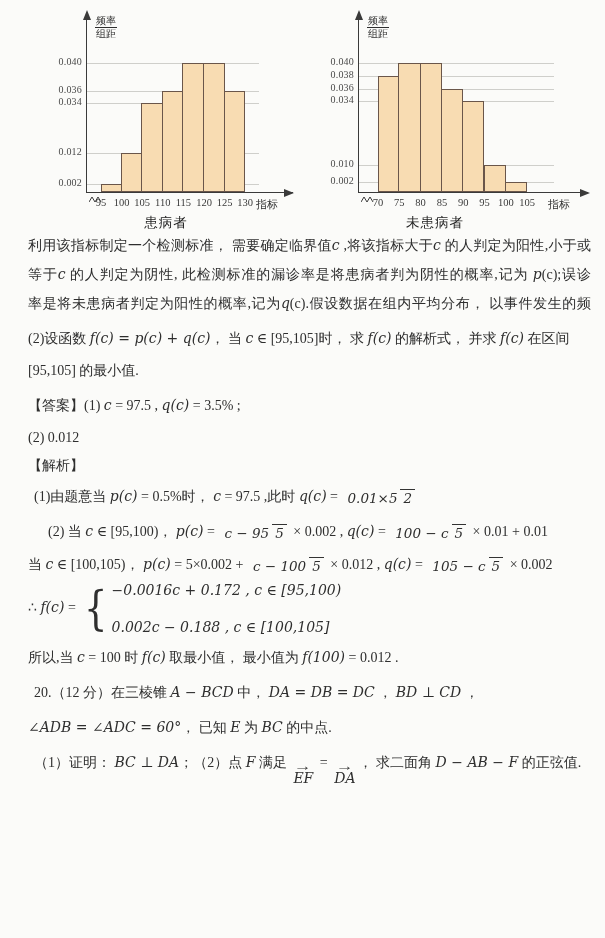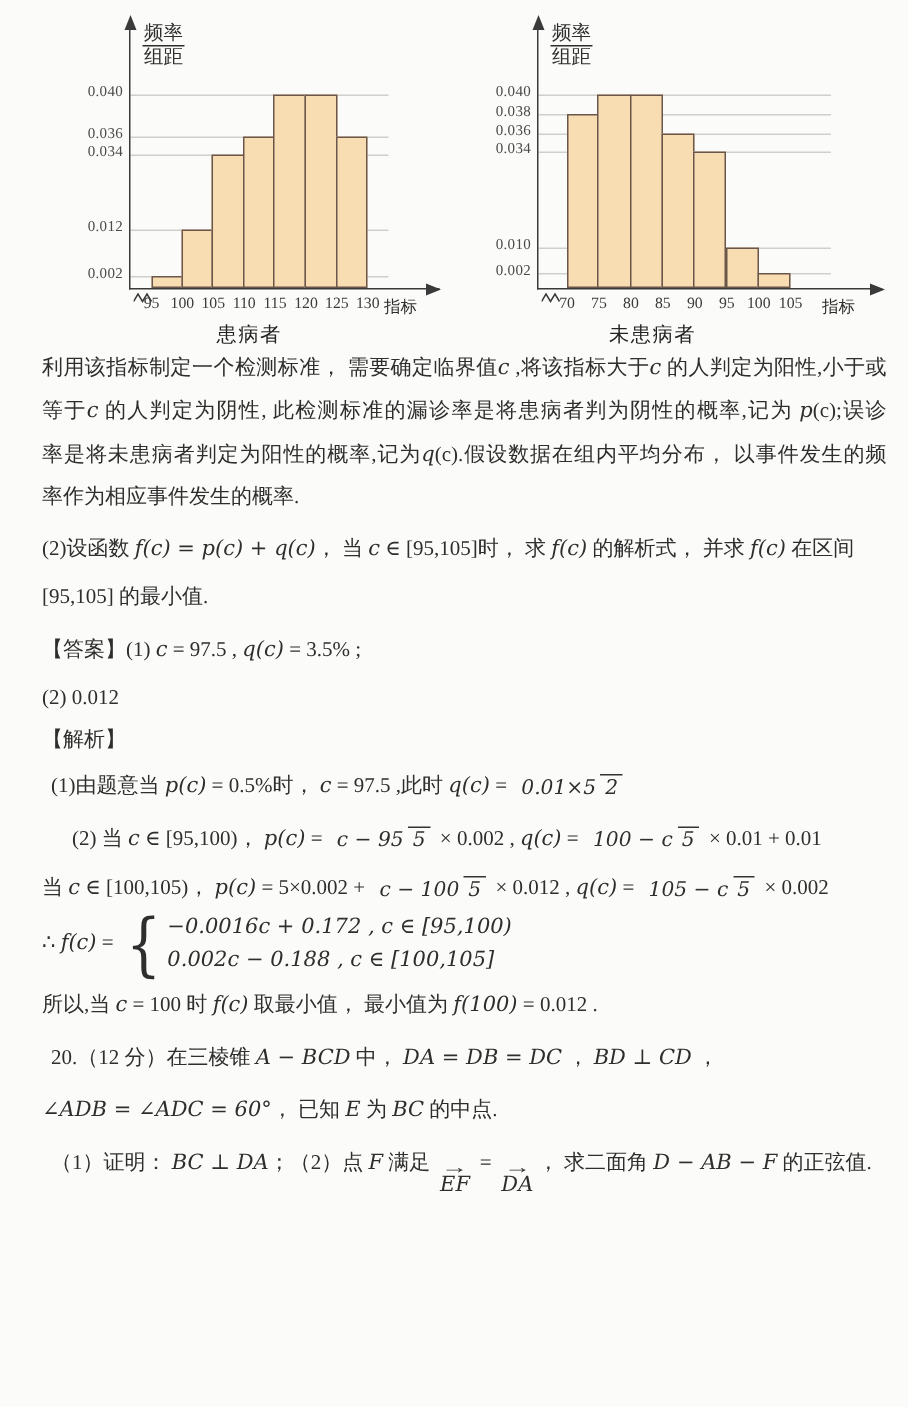--- a/index.html
+++ b/index.html
@@ -15,39 +15,39 @@
   #chart1{left:330px;}
   .axis-v{position:absolute;width:1.4px;background:#3a3a3a;}
   .axis-h{position:absolute;height:1.4px;background:#3a3a3a;}
   .arr-up{position:absolute;width:0;height:0;border-left:4px solid transparent;border-right:4px solid transparent;border-bottom:10px solid #3a3a3a;}
   .arr-right{position:absolute;width:0;height:0;border-top:4px solid transparent;border-bottom:4px solid transparent;border-left:10px solid #3a3a3a;}
   .grid{position:absolute;height:1px;background:#cfcfcb;}
   .bar{position:absolute;background:#f8dcb2;border:1px solid #6a564a;box-sizing:border-box;}
   .ytick{position:absolute;font-size:10px;color:#4a4a4a;text-align:right;letter-spacing:0.2px;}
   .xtick{position:absolute;font-size:10.5px;color:#3a3a3a;transform:translateX(-50%);}
   .xlabel{position:absolute;font-size:11px;color:#2d2d2d;}
-  .ylab{position:absolute;font-size:13px;line-height:1.15;color:#2d2d2d;text-align:left;font-family:Liberation Serif, serif;}
+  .ylab{position:absolute;font-size:10px;line-height:1.15;color:#2d2d2d;text-align:left;font-family:Liberation Serif, serif;}
   .ylab .num{display:block;border-bottom:1px solid #2d2d2d;padding:0 1px;}
   .ylab .den{display:block;padding:0 1px;}
   .ctitle{position:absolute;font-size:13.5px;color:#222;text-align:center;letter-spacing:1px;}
   .axbreak{position:absolute;}
   
   #doc{position:absolute;top:231px;left:0;width:605px;box-sizing:border-box;
        padding:0 14px 0 28px;font-size:14px;line-height:28px;color:#2e2e2e;}
   .para{position:relative;white-space:nowrap;}
   .para.just{white-space:nowrap;text-align:justify;text-align-last:justify;}
   .math{font-style:italic;font-family:"DejaVu Serif","Liberation Serif",serif;}
   .frac{display:inline-flex;align-items:center;vertical-align:middle;
         margin:0 3px;line-height:1.2;font-size:13.5px;}
   .frac .fn{padding:0 3px;}
   .frac .fd{border-top:1.2px solid #333;padding:0 3px;}
   .cases{display:inline-flex;align-items:center;vertical-align:middle;}
   .cases .brace{font-size:46px;font-weight:400;line-height:0.9;margin:0 1px 0 2px;
                 font-family:"DejaVu Serif",serif;transform:scaleX(0.8);}
-  .cases .rows{display:inline-flex;flex-direction:column;gap:3px;line-height:1.35;}
+  .cases .rows{display:inline-flex;flex-direction:column;gap:18px;line-height:1.35;}
   .vec{display:inline-flex;flex-direction:column;align-items:center;vertical-align:-3px;
        line-height:1;margin:0 3px;}
   .vec .va{height:9px;line-height:8px;font-size:12px;transform:scaleX(1.5);}
   .vec .vb{font-style:italic;font-family:"DejaVu Serif",serif;}
 </style>
 </head>
 <body>
 
 <div class="chart" id="chart0">
     <div class="grid" style="left: 31px; top: 174px; width: 172px;"></div>
@@ -129,21 +129,20 @@
     <div class="xtick" style="left: 175.8px; top: 187px;">100</div>
     <div class="xtick" style="left: 197.1px; top: 187px;">105</div>
     <div class="xlabel" style="left: 218px; top: 187px;">指标</div>
     <div class="ctitle" style="left: 20px; top: 204px; width: 170px;">未患病者</div>
   </div>
 
 <div id="doc">
     <div class="para just" style="margin-top: 0px;"><span class="txt">利用该指标制定一个检测标准， 需要确定临界值</span><span class="math">c</span><span class="txt"> ,将该指标大于</span><span class="math">c</span><span class="txt"> 的人判定为阳性,小于或</span></div>
     <div class="para just" style="margin-top: 0px;"><span class="txt">等于</span><span class="math">c</span><span class="txt">  的人判定为阴性, 此检测标准的漏诊率是将患病者判为阴性的概率,记为 </span><span class="math">p</span><span class="txt">(c);误诊</span></div>
     <div class="para just" style="margin-top: 0px;"><span class="txt">率是将未患病者判定为阳性的概率,记为</span><span class="math">q</span><span class="txt">(c).假设数据在组内平均分布， 以事件发生的频</span></div>
-    <div class="para" style="margin-top: 0px;"><span class="txt">率作为相应事件发生的概率.</span></div>
     <div class="para" style="margin-top: 6px;"><span class="txt">(2)设函数 </span><span class="math">f(c) = p(c) + q(c)</span><span class="txt">， 当 </span><span class="math">c</span><span class="txt"> ∈ [95,105]时， 求 </span><span class="math">f(c)</span><span class="txt"> 的解析式， 并求 </span><span class="math">f(c)</span><span class="txt"> 在区间</span></div>
     <div class="para" style="margin-top: 4px;"><span class="txt">[95,105] 的最小值.</span></div>
     <div class="para" style="margin-top: 6px;"><span class="txt">【答案】(1)  </span><span class="math">c</span><span class="txt"> = 97.5 , </span><span class="math">q(c)</span><span class="txt"> = 3.5% ;</span></div>
     <div class="para" style="margin-top: 4px;"><span class="txt">(2)  0.012</span></div>
     <div class="para" style="margin-top: 0px;"><span class="txt">【解析】</span></div>
     <div class="para" style="margin-top: 2px; padding-left: 6px;"><span class="txt">(1)由题意当 </span><span class="math">p(c)</span><span class="txt"> = 0.5%时， </span><span class="math">c</span><span class="txt"> = 97.5 ,此时 </span><span class="math">q(c)</span><span class="txt"> = </span><span class="frac math">
         <span class="fn">0.01×5</span>
         <span class="fd">2</span>
       </span></div>
     <div class="para" style="margin-top: 6px; padding-left: 20px;"><span class="txt">(2)  当 </span><span class="math">c</span><span class="txt"> ∈ [95,100)， </span><span class="math">p(c)</span><span class="txt"> = </span><span class="frac math">

